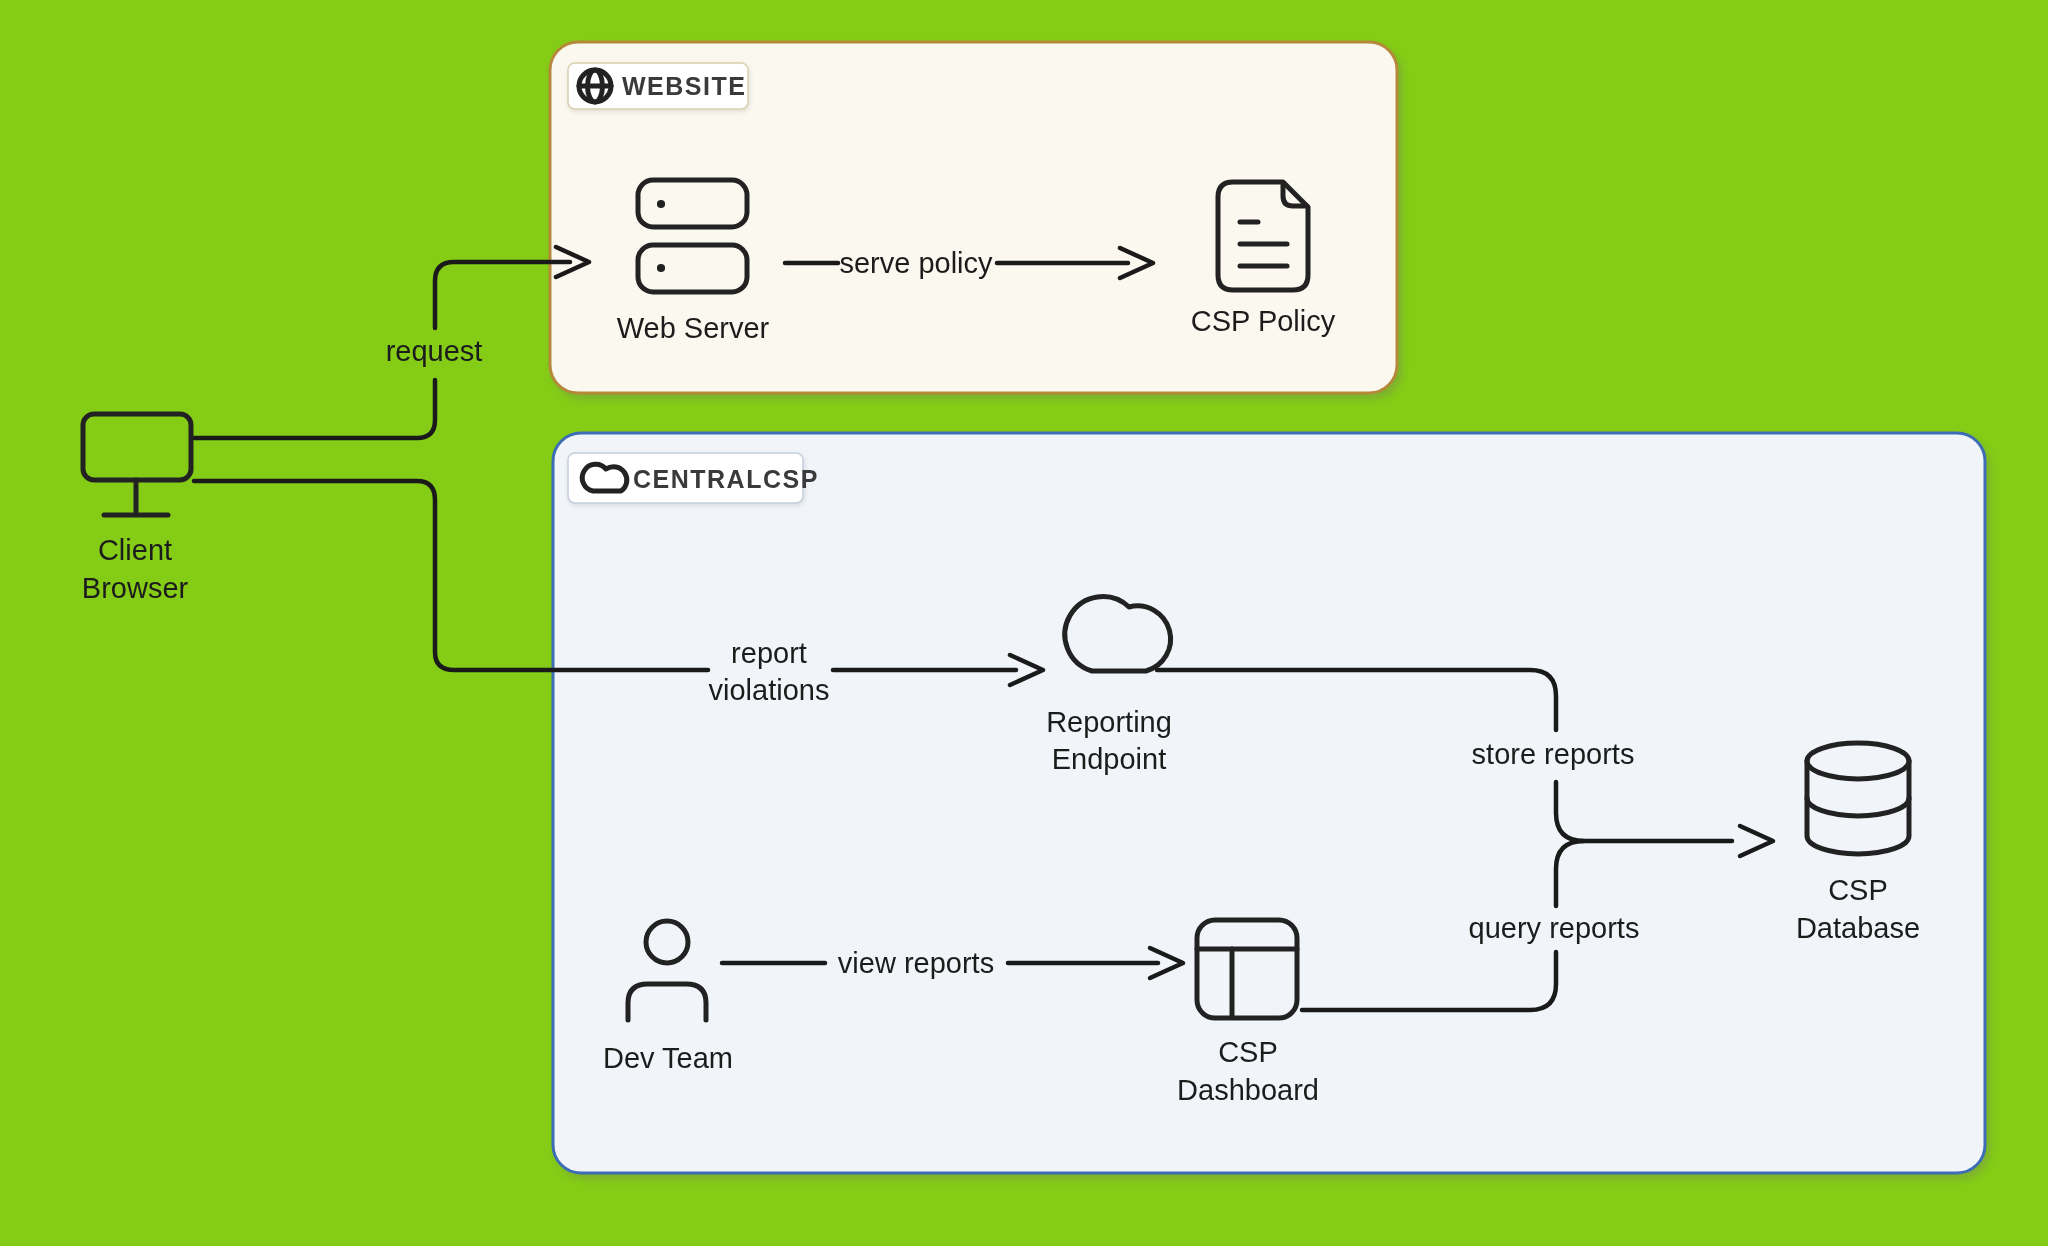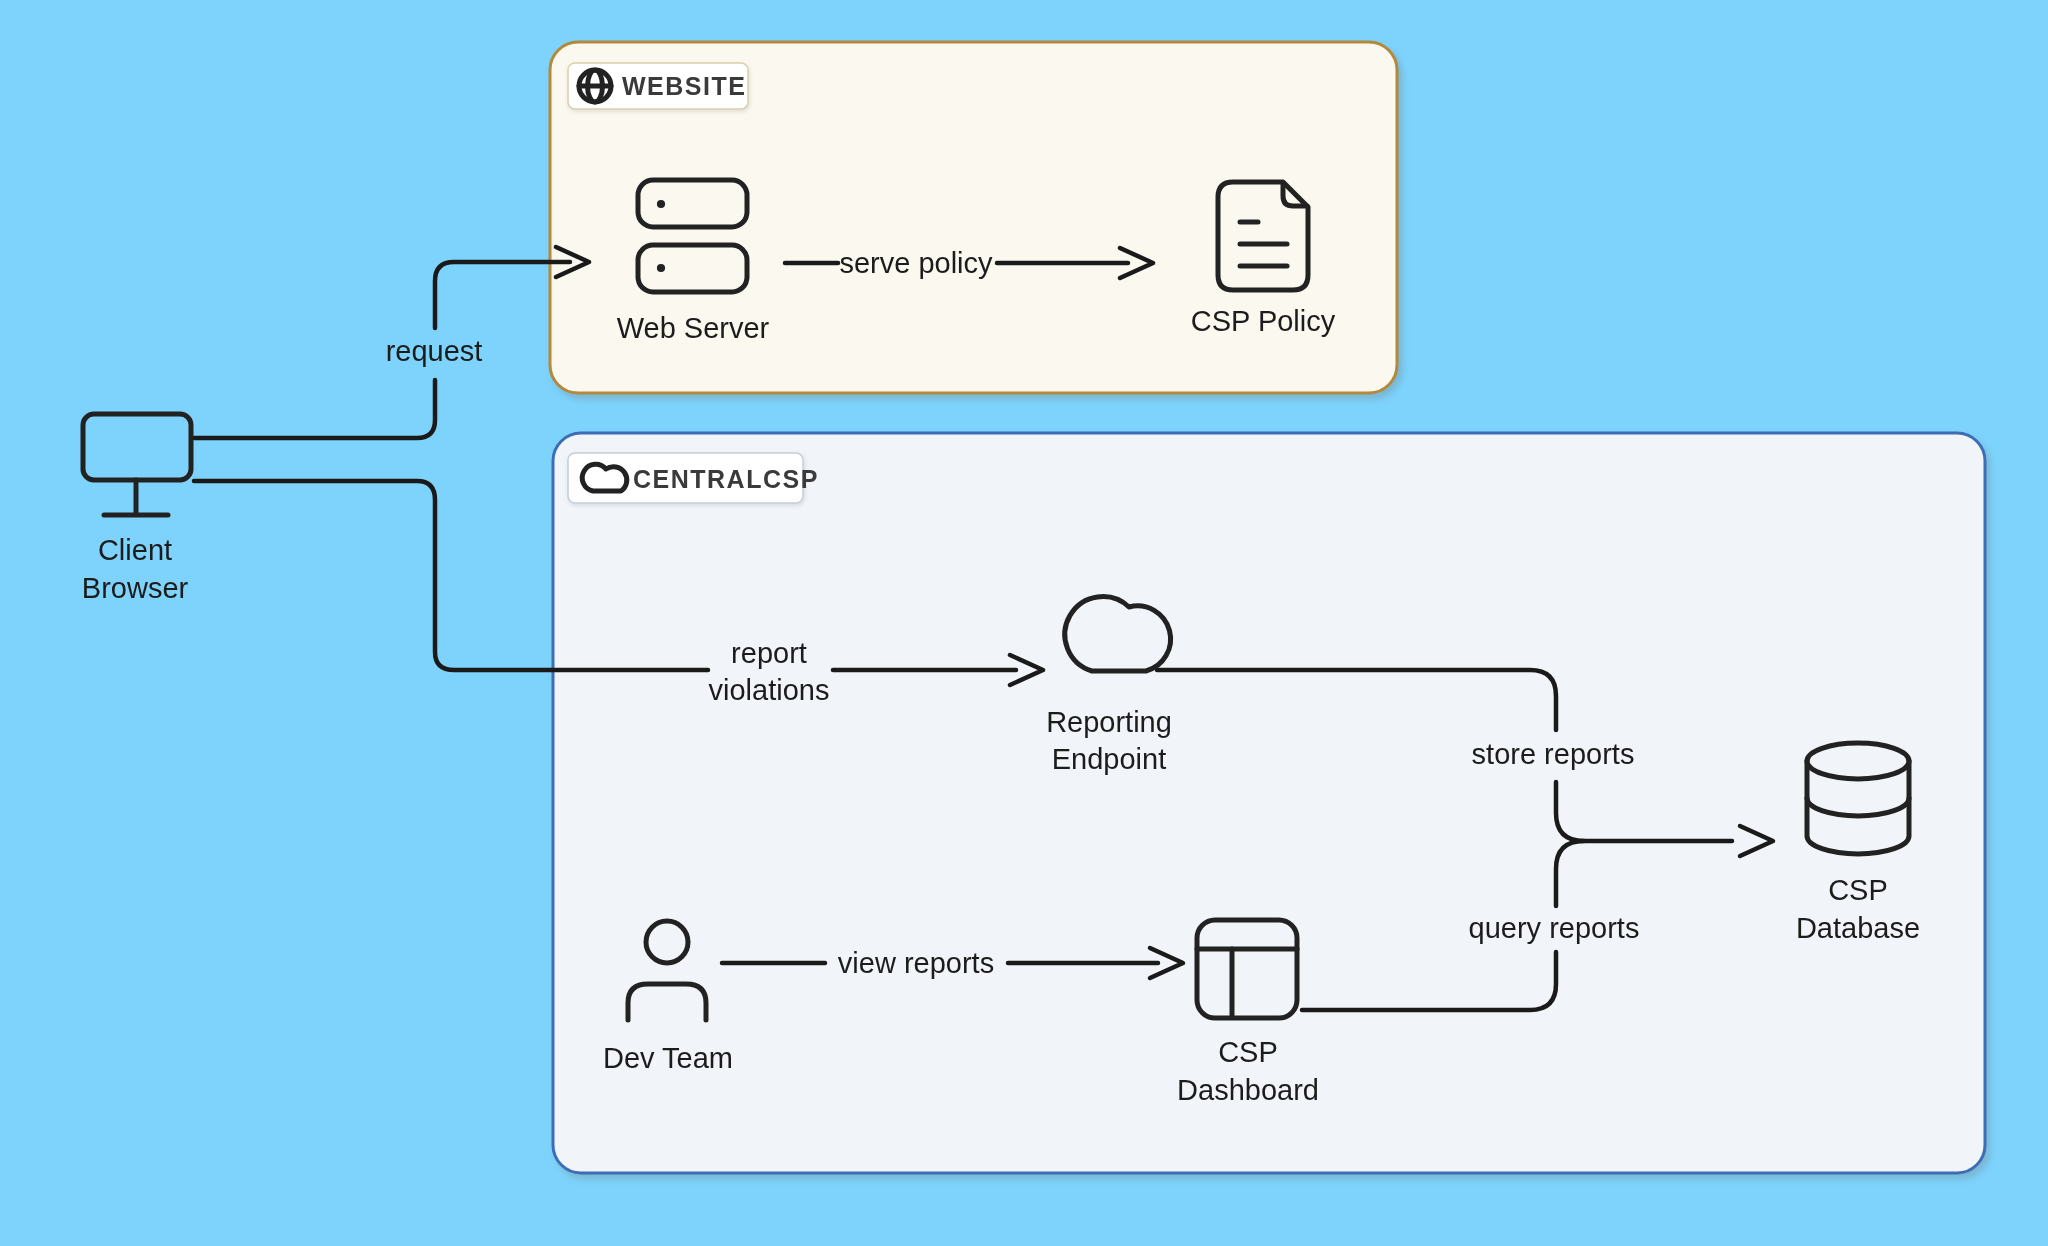--- a/index.html
+++ b/index.html
@@ -1,16 +1,16 @@
 <!DOCTYPE html>
 <html><head>
 <meta charset="utf-8">
 <style>
   html,body{margin:0;padding:0;background:#ffffff;}
-  .stage{position:relative;width:2048px;height:1246px;background:#7dd3fc;overflow:hidden;}
+  .stage{position:relative;width:2048px;height:1246px;background:#84cc16;overflow:hidden;}
   svg{display:block;}
   .lbl{font-family:"Liberation Sans",sans-serif;font-size:29px;fill:#1c1c1c;}
   .title{font-family:"Liberation Sans",sans-serif;font-size:25px;font-weight:bold;fill:#3a3a3a;letter-spacing:1.5px;}
   .edge{fill:none;stroke:#1a1a1a;stroke-width:4.5;stroke-linecap:round;stroke-linejoin:round;}
   .icon{fill:none;stroke:#222222;stroke-width:5;stroke-linecap:round;stroke-linejoin:round;}
   .groupbox{filter:drop-shadow(4px 5px 3px rgba(110,110,110,0.28));}
   .badge{filter:drop-shadow(1px 2px 2px rgba(0,0,0,0.10));}
 </style>
 </head>
 <body>

